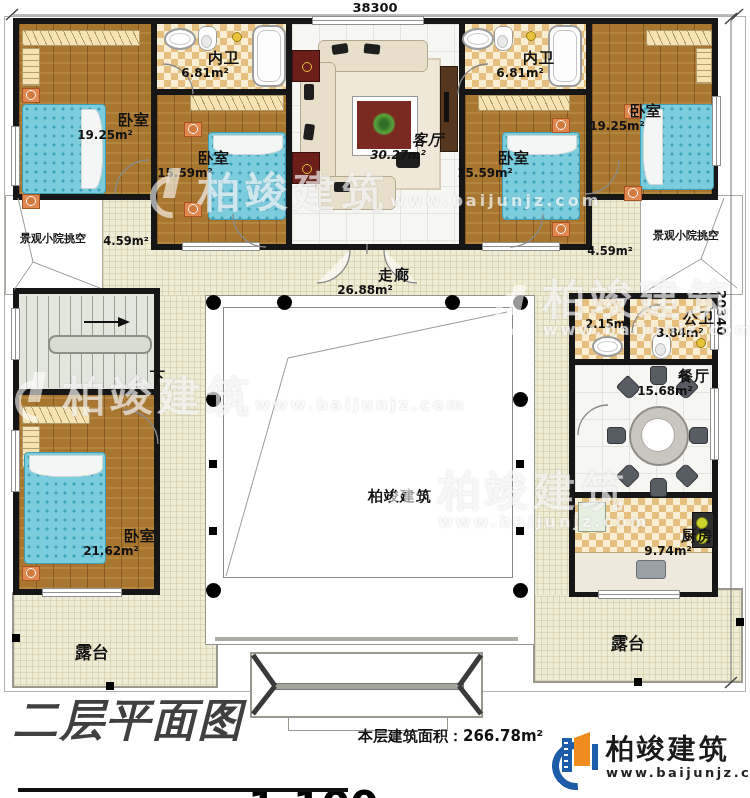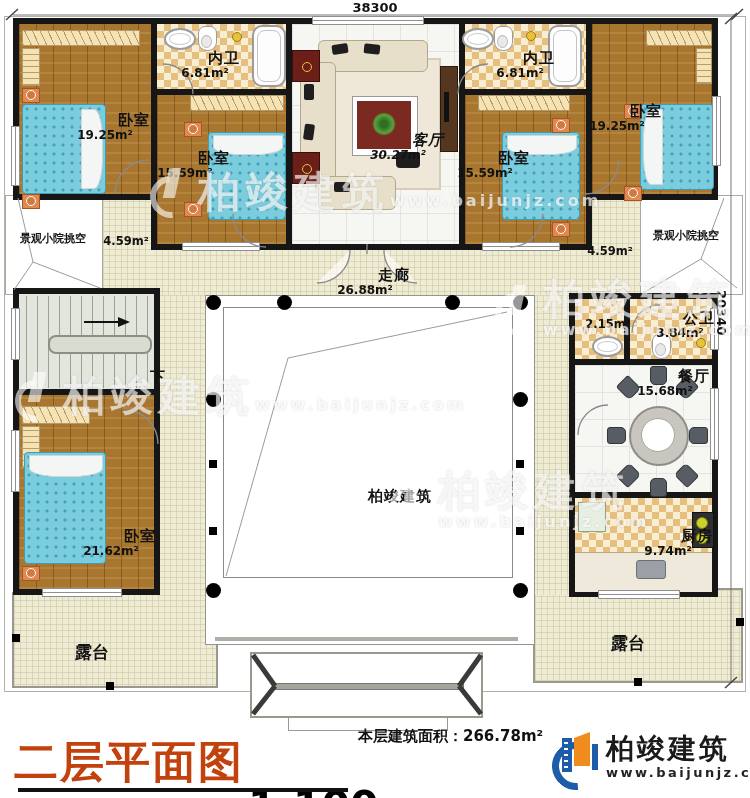--- a/index.html
+++ b/index.html
@@ -73,22 +73,22 @@
   .wm-mark::before{content:"";position:absolute;left:0;top:8px;width:30px;height:30px;border-radius:50%;
      border:6px solid rgba(255,255,255,.75);border-top-color:transparent;border-right-color:transparent;
      transform:rotate(40deg);}
   .wm-mark::after{content:"";position:absolute;left:16px;top:0;width:12px;height:30px;
      background:rgba(255,255,255,.75);transform:skewX(-12deg);}
   .wm-text .t1{font-size:42px;font-weight:bold;letter-spacing:6px;color:rgba(255,255,255,.8);
      text-shadow:0 0 2px rgba(130,130,130,.45);white-space:nowrap;line-height:1;}
   .wm-text .t2{font-size:16px;font-weight:bold;letter-spacing:3px;color:rgba(255,255,255,.85);
      text-shadow:0 0 2px rgba(130,130,130,.45);white-space:nowrap;line-height:1.3;}
   
-  .footer-title{position:absolute;left:14px;top:733px;font-size:44px;font-weight:bold;color:#c2410c;
-     letter-spacing:2px;z-index:60;}
+  .footer-title{position:absolute;left:14px;top:691px;font-size:44px;font-weight:bold;color:#404040;
+     letter-spacing:2px;z-index:60;font-style:italic;}
   .footer-scale{position:absolute;left:248px;top:736px;font-size:41px;font-weight:bold;color:#000;z-index:60;margin-top:46px;}
   .footer-underline{position:absolute;left:18px;top:788px;width:330px;height:4px;background:#111;z-index:60;}
   .stats{position:absolute;left:358px;top:726px;z-index:60;color:#111;font-weight:bold;}
   .stats div{font-size:15px;line-height:1.35;}
   .logo{position:absolute;left:552px;top:730px;display:flex;align-items:center;gap:8px;z-index:60;}
   .logo-mark{width:46px;height:56px;position:relative;}
   .lm-swoosh{position:absolute;left:0;top:12px;width:34px;height:34px;border-radius:50%;
      border:7px solid #1c5ca8;border-top-color:transparent;border-right-color:transparent;
      transform:rotate(40deg);}
   .lm-orange{position:absolute;left:22px;top:2px;width:16px;height:34px;background:#f08c1e;

